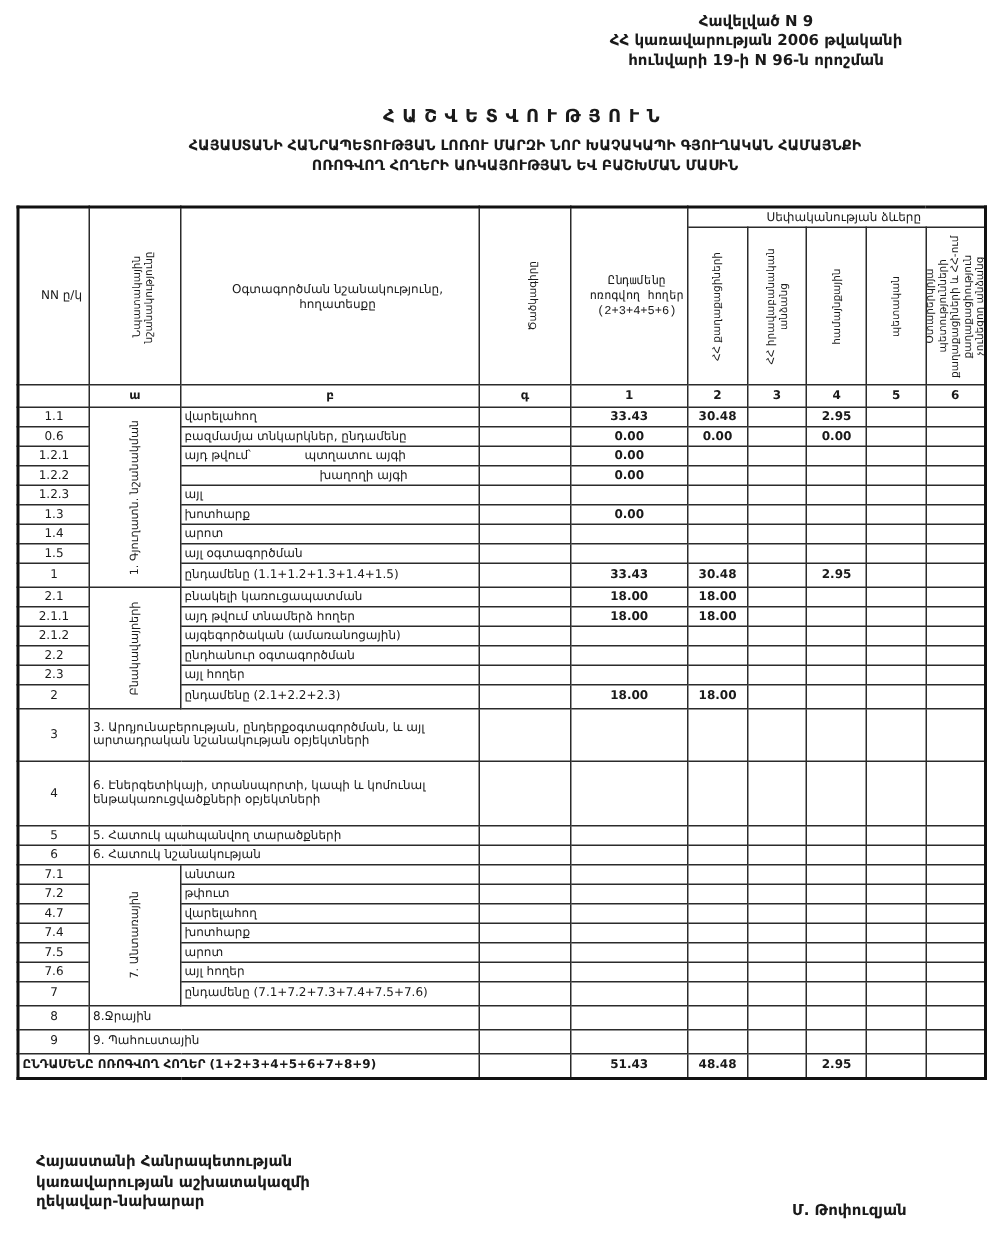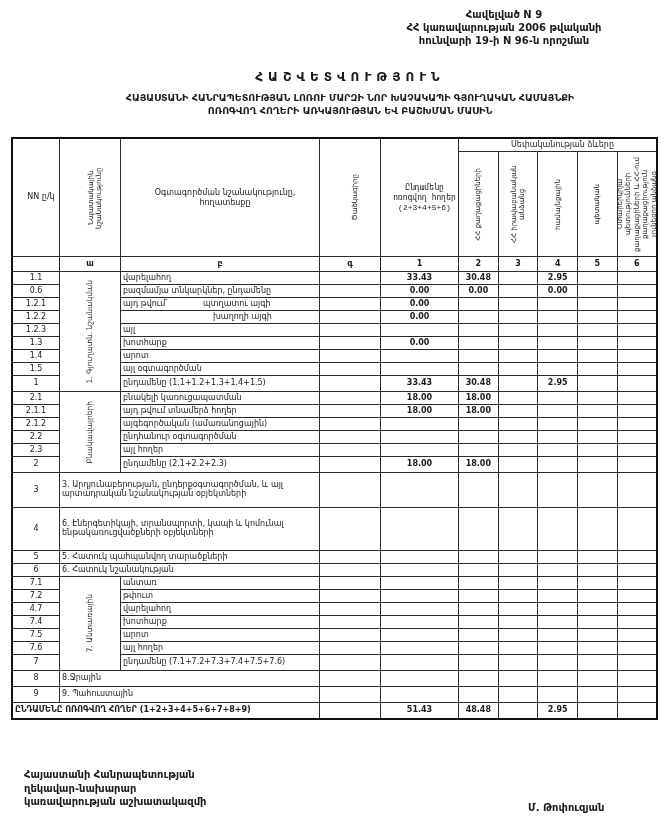--- a/index.html
+++ b/index.html
@@ -455,16 +455,16 @@
     <td class="val"></td>
     <td class="val">2.95</td>
     <td class="val"></td>
     <td class="val"></td>
   </tr>
 </tbody>
   </table>
 
 <div class="footer">
   <div>Հայաստանի Հանրապետության</div>
+  <div>կառավարության աշխատակազմի</div>
   <div>ղեկավար-նախարար</div>
-  <div>կառավարության աշխատակազմի</div>
 </div>
 <div class="sig">Մ. Թոփուզյան</div>
 
 </body></html>

